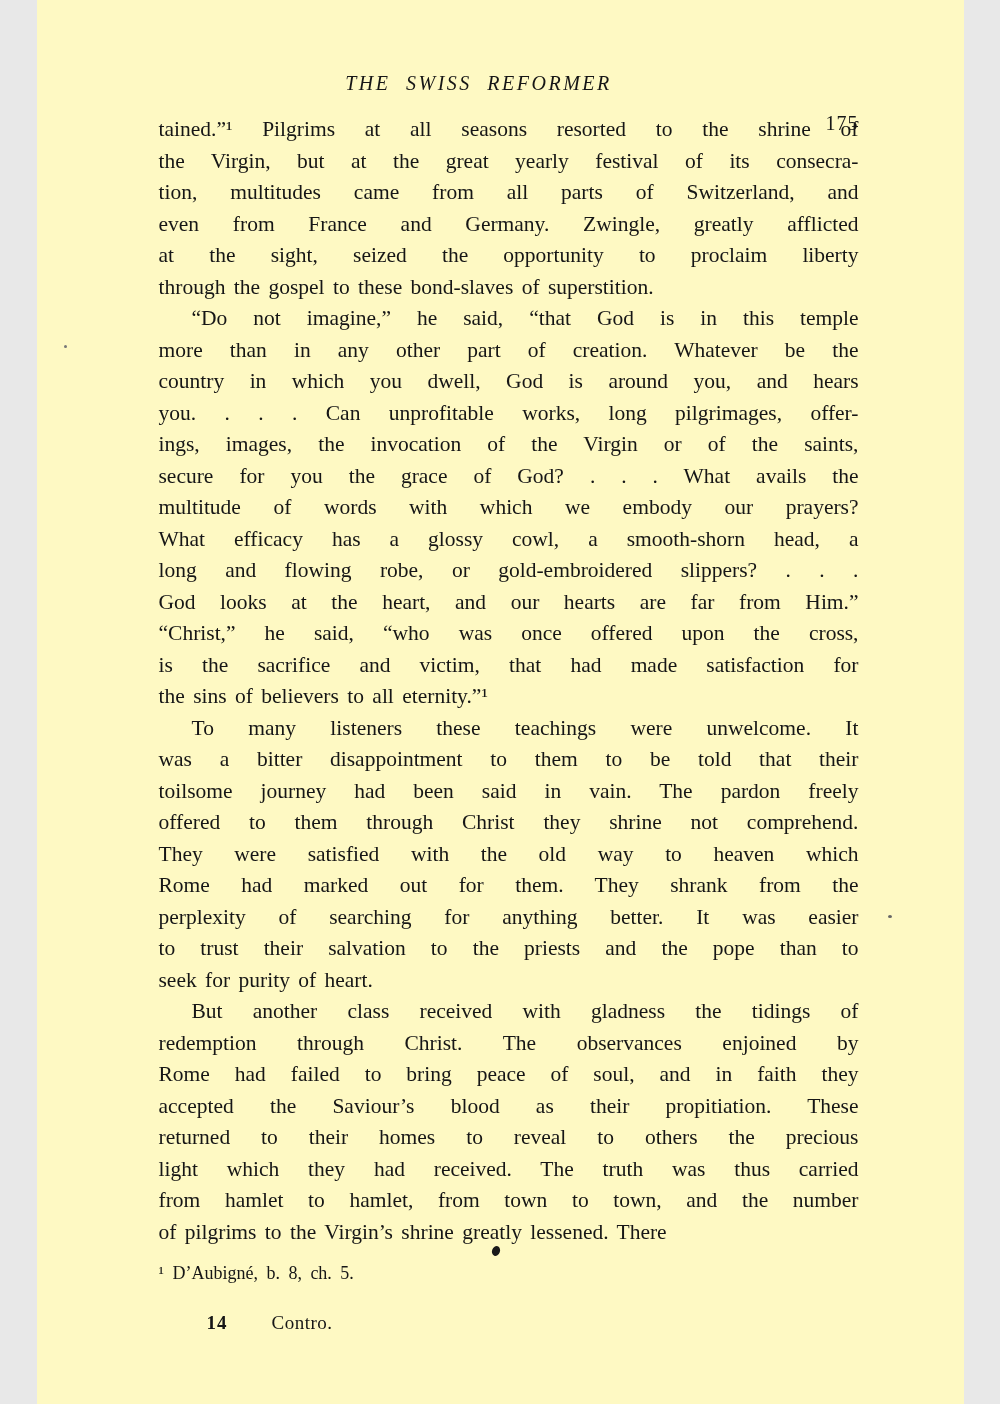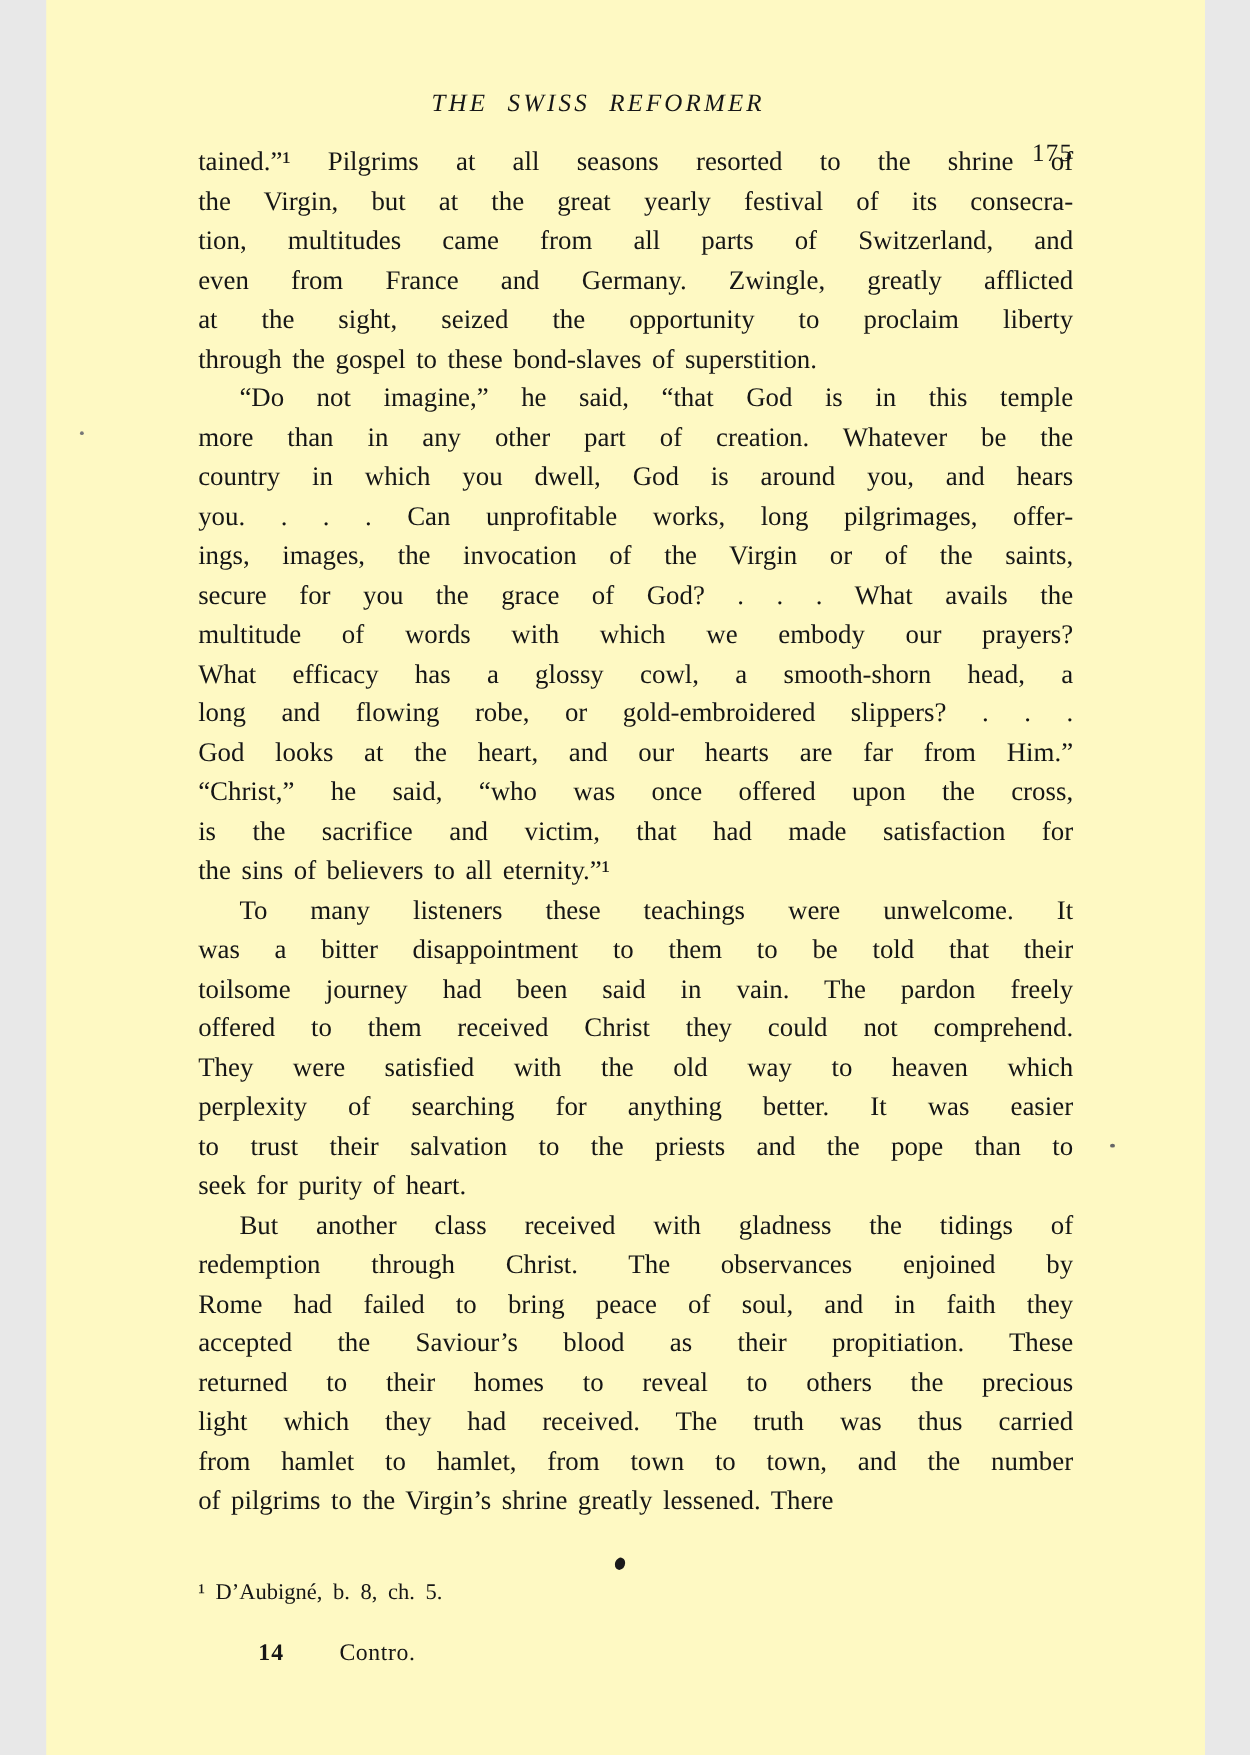--- a/index.html
+++ b/index.html
@@ -99,22 +99,23 @@
       <div class="line">multitude of words with which we embody our prayers?</div>
       <div class="line">What efficacy has a glossy cowl, a smooth-shorn head, a</div>
       <div class="line">long and flowing robe, or gold-embroidered slippers? . . .</div>
       <div class="line">God looks at the heart, and our hearts are far from Him.”</div>
       <div class="line">“Christ,” he said, “who was once offered upon the cross,</div>
       <div class="line">is the sacrifice and victim, that had made satisfaction for</div>
       <div class="line last">the sins of believers to all eternity.”¹</div>
       <div class="line indent">To many listeners these teachings were unwelcome.  It</div>
       <div class="line">was a bitter disappointment to them to be told that their</div>
       <div class="line">toilsome journey had been said in vain.  The pardon freely</div>
-      <div class="line">offered to them received Christ they could not comprehend.</div>
+      <div class="line">offered to them through Christ they shrine not comprehend.</div>
       <div class="line">They were satisfied with the old way to heaven which</div>
+      <div class="line">Rome had marked out for them.  They shrank from the</div>
       <div class="line">perplexity of searching for anything better.  It was easier</div>
       <div class="line">to trust their salvation to the priests and the pope than to</div>
       <div class="line last">seek for purity of heart.</div>
       <div class="line indent">But another class received with gladness the tidings of</div>
       <div class="line">redemption through Christ.  The observances enjoined by</div>
       <div class="line">Rome had failed to bring peace of soul, and in faith they</div>
       <div class="line">accepted the Saviour’s blood as their propitiation.  These</div>
       <div class="line">returned to their homes to reveal to others the precious</div>
       <div class="line">light which they had received.  The truth was thus carried</div>
       <div class="line">from hamlet to hamlet, from town to town, and the number</div>

